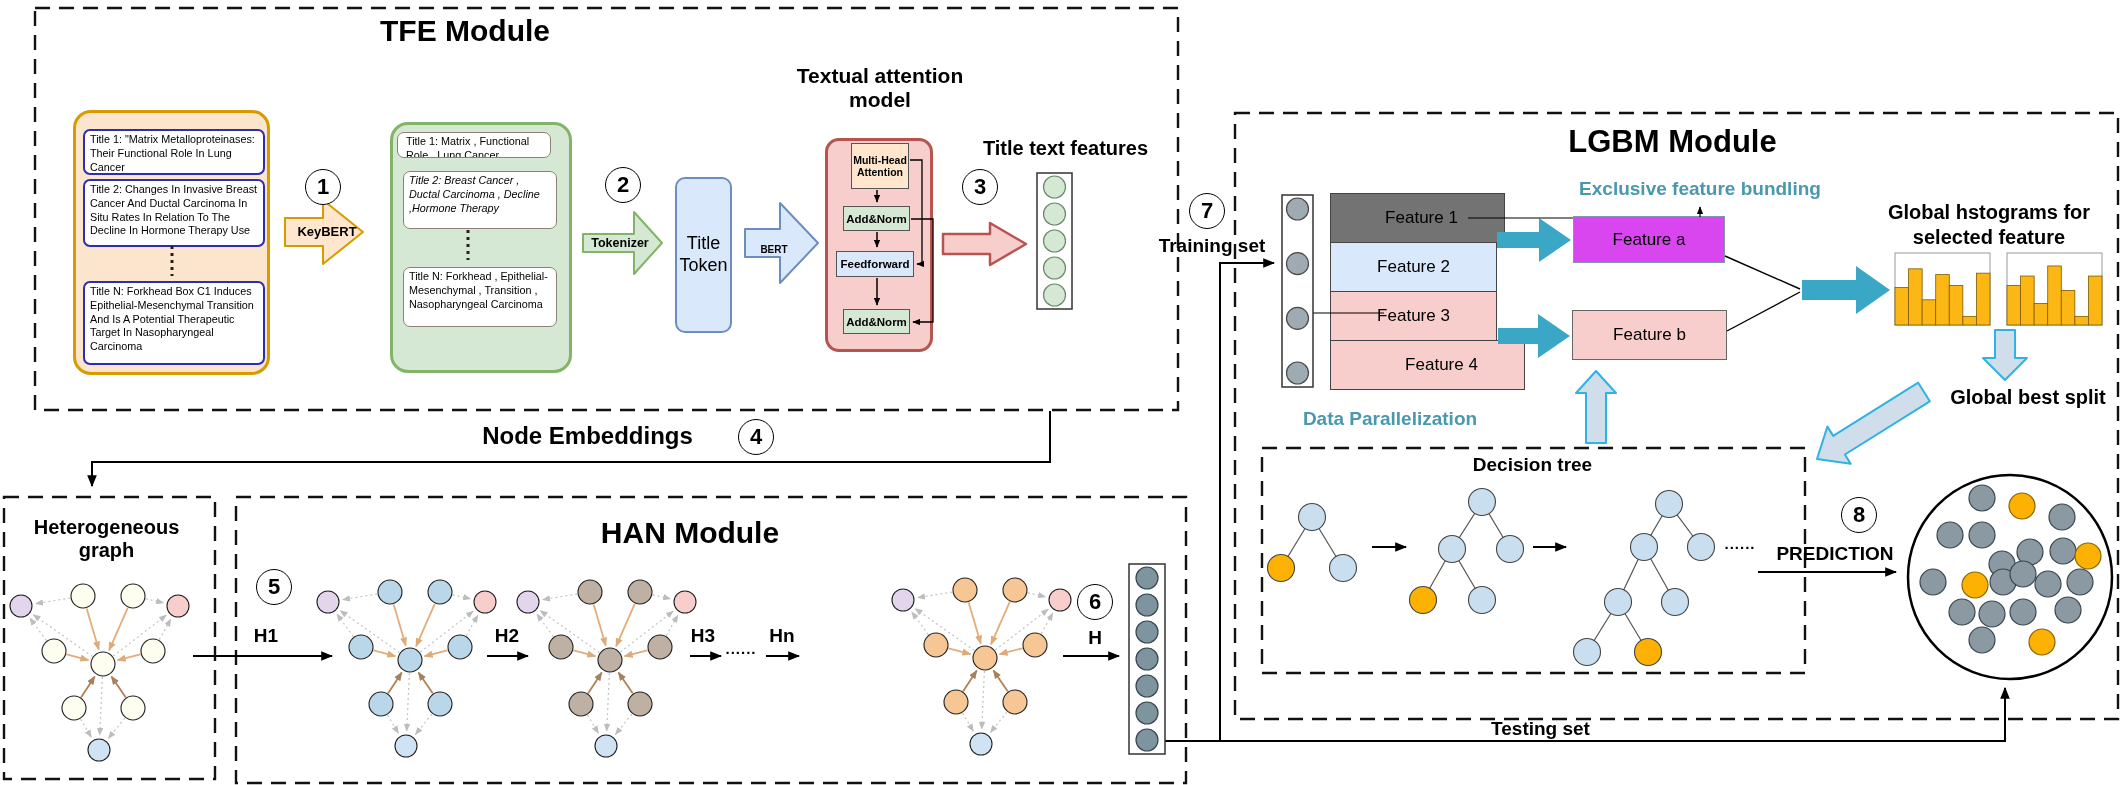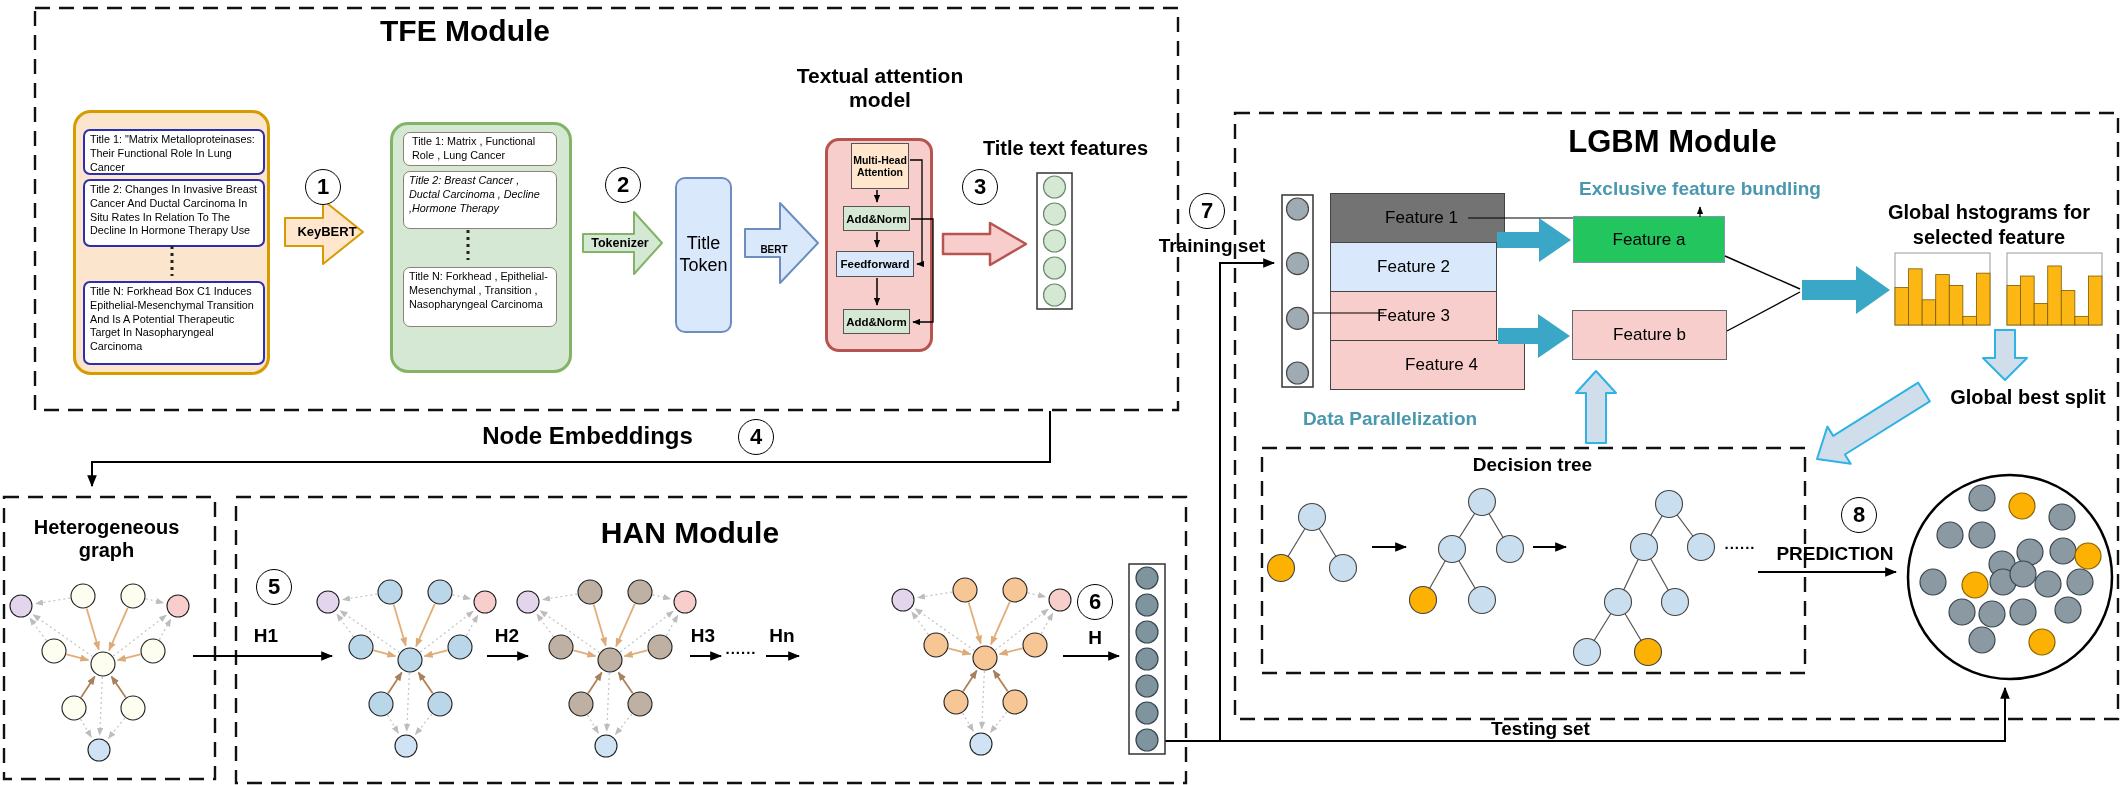--- a/index.html
+++ b/index.html
@@ -37,21 +37,21 @@
       <rect x="1262" y="448" width="543" height="225" fill="none" stroke="#111" stroke-width="2.4" stroke-dasharray="15,9"></rect>
     </svg>
 
   <div class="abs groupbox raw z1" style="left:73px;top:110px;width:197px;height:265px;background:#fce5cd;border:3px solid #d79b00;">
     <div class="titleitem" style="left:7px;top:16px;width:182px;height:46px;">Title 1:  "Matrix Metalloproteinases: Their Functional Role In Lung Cancer</div>
     <div class="titleitem" style="left:7px;top:66px;width:182px;height:68px;">Title 2:  Changes In Invasive Breast Cancer And Ductal Carcinoma In Situ Rates In Relation To The Decline In Hormone Therapy Use</div>
     <div class="titleitem" style="left:7px;top:168px;width:182px;height:84px;">Title N:  Forkhead Box C1 Induces Epithelial-Mesenchymal Transition And Is A Potential Therapeutic Target In Nasopharyngeal Carcinoma</div>
   </div>
 
   <div class="abs groupbox kw z1" style="left:390px;top:122px;width:182px;height:251px;background:#d5e8d4;border:3px solid #82b366;">
-    <div class="titleitem" style="left:10px;top:7px;width:154px;height:34px;padding-left:8px;">Title 1:  Matrix , Functional Role , Lung Cancer</div>
+    <div class="titleitem" style="left:4px;top:7px;width:154px;height:26px;padding-left:8px;">Title 1:  Matrix , Functional Role , Lung Cancer</div>
     <div class="titleitem" style="left:10px;top:46px;width:154px;height:58px;font-style:italic;">Title 2:   Breast Cancer , Ductal Carcinoma , Decline ,Hormone Therapy</div>
     <div class="titleitem" style="left:10px;top:142px;width:154px;height:60px;">Title N:  Forkhead , Epithelial-Mesenchymal , Transition , Nasopharyngeal Carcinoma</div>
   </div>
 
   <div class="abs featbox z1" style="left:675px;top:177px;width:57px;height:156px;background:#dae8fc;border:2px solid #6c8ebf;border-radius:10px;font-size:18px;text-align:center;line-height:1.2;">
     <span>Title Token</span>
   </div>
 
   <div class="abs z1" style="left:825px;top:138px;width:108px;height:214px;background:#f8cecc;border:3px solid #b85450;border-radius:14px;"></div>
   <div class="attblk z1" style="left:851px;top:143px;width:58px;height:46px;background:#ffe6cc;font-size:10.5px;line-height:1.15;">Multi-Head Attention</div>
@@ -59,21 +59,21 @@
   <div class="attblk z1" style="left:836px;top:251px;width:78px;height:26px;background:#dae8fc;font-size:11.5px;">Feedforward</div>
   <div class="attblk z1" style="left:843px;top:309px;width:67px;height:25px;background:#d5e8d4;font-size:11.5px;">Add&amp;Norm</div>
 
   <div class="abs z1" style="left:1330px;top:193px;">
     <div class="featrow" style="background:#737373;padding-left:8px;">Feature 1</div>
     <div class="featrow" style="background:#dae8fc;margin-top:-1px;">Feature 2</div>
     <div class="featrow" style="background:#f8cecc;margin-top:-1px;">Feature 3</div>
     <div class="featrow" style="background:#f8cecc;margin-top:-1px;padding-left:28px;">Feature 4</div>
   </div>
 
-  <div class="abs featbox z1" style="left:1573px;top:216px;width:152px;height:47px;background:#22c55e;border:1.5px solid #8096b0;">Feature a</div>
+  <div class="abs featbox z1" style="left:1573px;top:216px;width:152px;height:47px;background:#d946ef;border:1.5px solid #8096b0;">Feature a</div>
   <div class="abs featbox z1" style="left:1572px;top:310px;width:155px;height:50px;background:#f8cecc;border:1.5px solid #666;">Feature b</div>
 
   <svg id="svg-over" class="layer z2" width="2123" height="785">
       <defs>
         <marker id="mA" viewBox="0 0 10 8" refX="9" refY="4" markerWidth="12" markerHeight="9.600000000000001" orient="auto" markerUnits="userSpaceOnUse">
           <path d="M0,0 L10,4 L0,8 Z" fill="#000"></path>
         </marker>
         <marker id="mAs" viewBox="0 0 10 8" refX="9" refY="4" markerWidth="8" markerHeight="6.4" orient="auto" markerUnits="userSpaceOnUse">
           <path d="M0,0 L10,4 L0,8 Z" fill="#000"></path>
         </marker>

